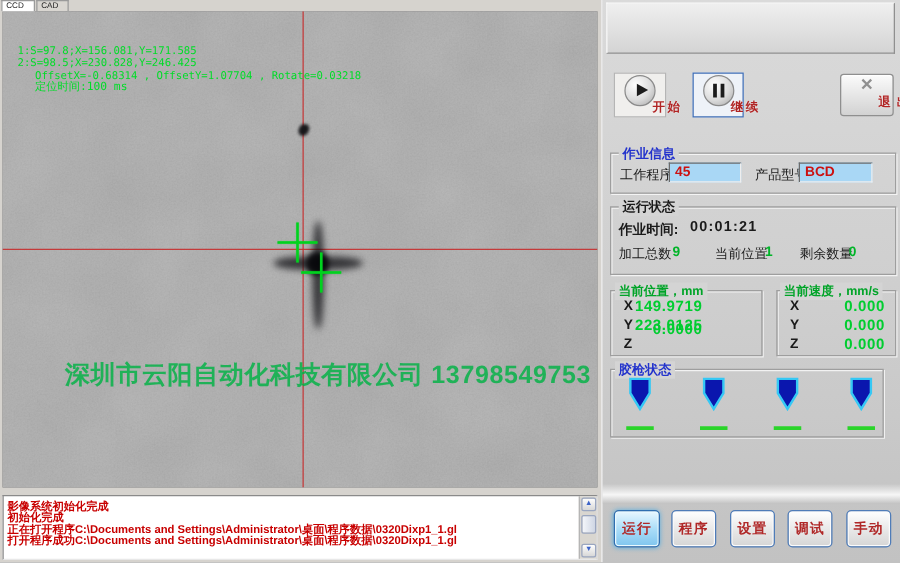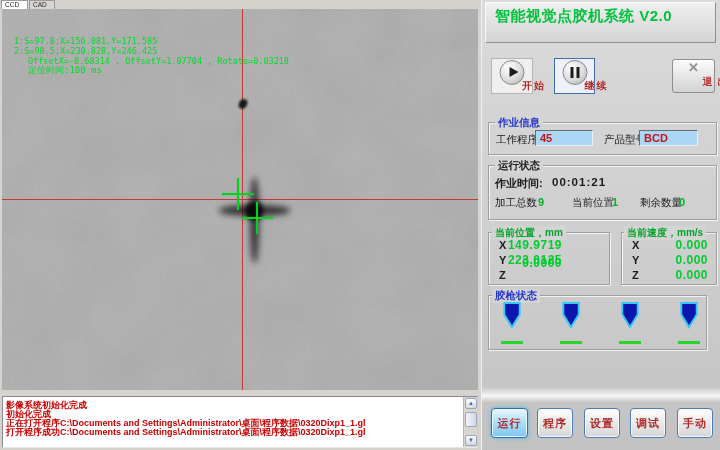--- a/index.html
+++ b/index.html
@@ -146,37 +146,37 @@
     <div class="gcross" style="left:220px;top:184px;width:32px;height:2px;"></div>
     <div class="gcross" style="left:235px;top:169px;width:2px;height:32px;"></div>
     <div class="gcross" style="left:239px;top:208px;width:32px;height:2px;"></div>
     <div class="gcross" style="left:254px;top:193px;width:2px;height:32px;"></div>
 
     <div class="cam-text" style="left:12px;top:28px;">1:S=97.8;X=156.081,Y=171.585</div>
     <div class="cam-text" style="left:12px;top:38px;">2:S=98.5;X=230.828,Y=246.425</div>
     <div class="cam-text" style="left:26px;top:48px;">OffsetX=-0.68314 , OffsetY=1.07704 , Rotate=0.03218</div>
     <div class="cam-text cjk" style="left:26px;top:57px;">定位时间:100 ms</div>
 
+    <div class="watermark">深圳市云阳自动化科技有限公司 13798549753</div>
   </div>
 
   <div class="log">
     <div class="log-line" style="top:2px;">影像系统初始化完成</div>
     <div class="log-line" style="top:11px;">初始化完成</div>
     <div class="log-line" style="top:20px;">正在打开程序C:\Documents and Settings\Administrator\桌面\程序数据\0320Dixp1_1.gl</div>
     <div class="log-line" style="top:29px;">打开程序成功C:\Documents and Settings\Administrator\桌面\程序数据\0320Dixp1_1.gl</div>
     <div class="sb">
       <div class="sb-btn sb-up">▲</div>
       <div class="sb-thumb"></div>
       <div class="sb-btn sb-down">▼</div>
     </div>
   </div>
 
   <div class="rpanel">
     <div class="titlebox">
-      <div class="title">智能视觉点胶机系统 V2.0</div>
     </div>
 
     <div class="cbtn" style="left:9px;width:42px;">
       <div class="circ">
           <div class="ic-play"></div>
         </div>
       <div class="cbtn-label">开始</div>
     </div>
     <div class="cbtn blue" style="left:72px;width:41px;">
       <div class="circ">

